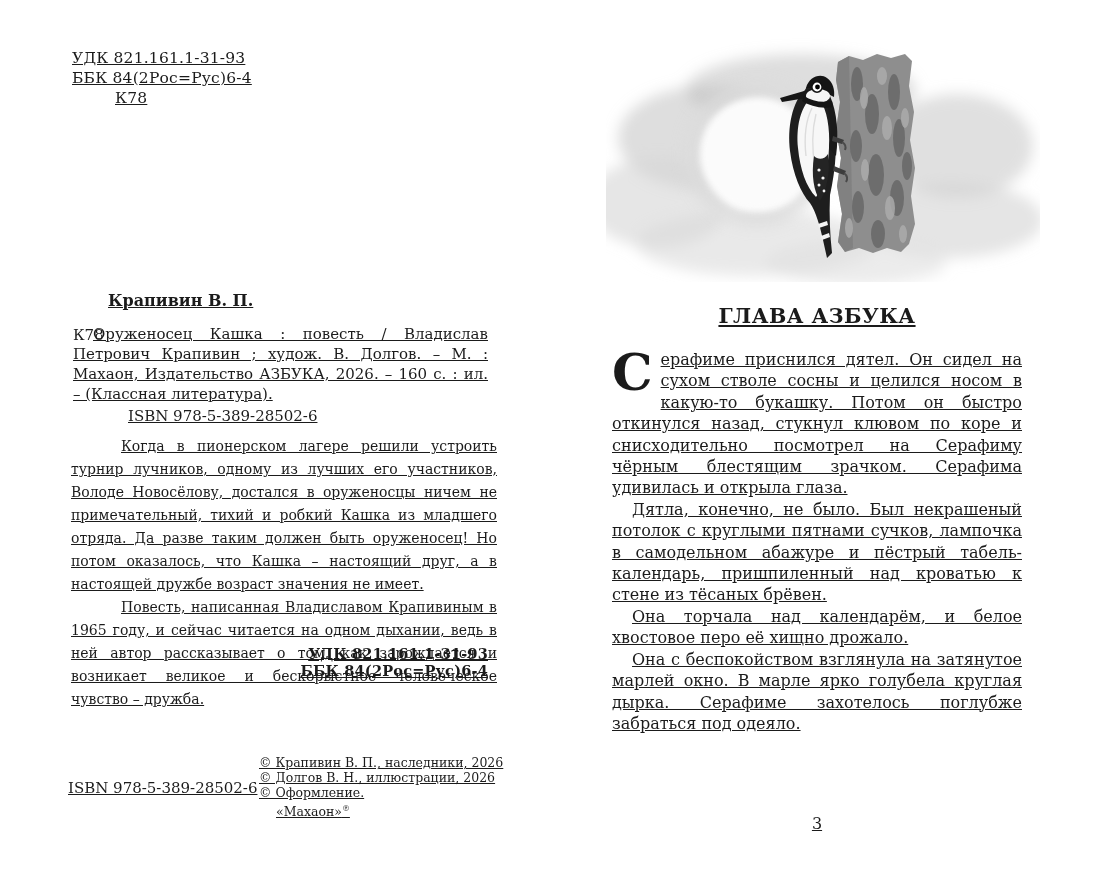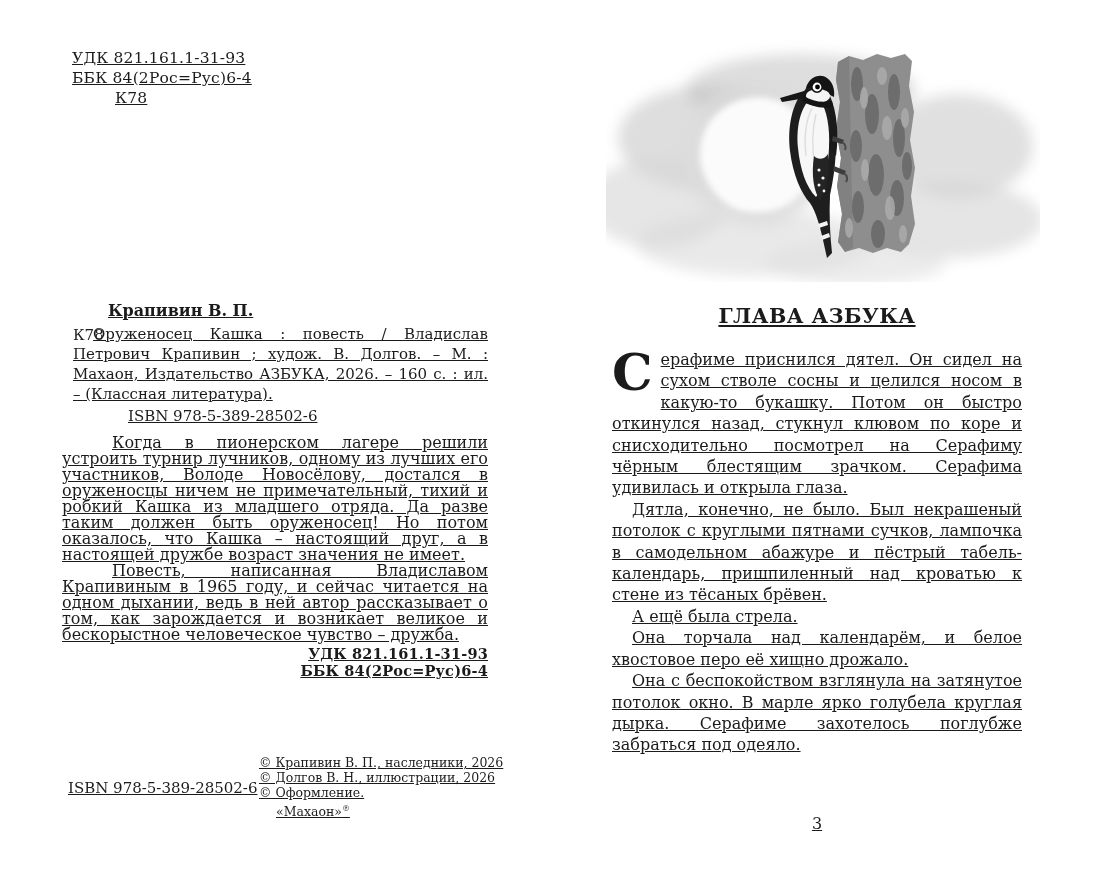--- a/index.html
+++ b/index.html
@@ -10,27 +10,27 @@
     color:#1b1b1b;
     font-family:"DejaVu Serif", "Liberation Serif", serif;
     overflow:hidden;
   }
   .abs { position:absolute;text-decoration:underline; }
 
   
   #udk-top { left:72px; top:48px; font-size:15.5px; line-height:20px; letter-spacing:.2px; }
   #udk-top .k78-line { padding-left:43px; }
 
-  #bib-author { left:108px; top:301px; font-size:16px; font-weight:bold; }
+  #bib-author { left:108px; top:291px; font-size:16px; font-weight:bold; }
   #bib-entry  { left:73px;  top:324px; width:415px; font-size:15px; line-height:20px; }
   #bib-entry .bib-code { position:absolute; left:0; top:1px; }
   #bib-entry .bib-text { text-indent:20px; text-align:justify; }
   #bib-isbn   { left:128px; top:407px; font-size:15px; }
 
-  #annotation { left:62px; top:435px; width:426px; font-size:16px; line-height:16px; text-align:justify; }
+  #annotation { left:71px; top:435px; width:426px; font-size:14px; line-height:23px; text-align:justify; }
   #annotation p { text-indent:50px; }
 
   #udk-bottom { left:62px; top:645px; width:426px; text-align:right; font-weight:bold;
                 font-size:14.5px; line-height:17px; letter-spacing:.2px; }
 
   #copyright { left:259px; top:719px; font-size:12.5px; line-height:15.2px;margin-top:36px; }
   #copyright .indent { padding-left:17px; }
   #copyright sup { font-size:8px; }
 
   #isbn-bottom { left:68px; top:779px; font-size:15px; }
@@ -181,19 +181,18 @@
         <path d="M236,104 q5,3 3,8 M238,135 q5,4 2,9" stroke="#4a4a4a" stroke-width="2" fill="none"></path>
       </g>
     </svg>
   </div>
 
   <h1 id="chapter-title" class="abs">ГЛАВА АЗБУКА</h1>
 
   <div id="body-text" class="abs">
     <p class="first"><span class="dropcap">С</span><span>ерафиме приснился дятел. Он сидел на сухом стволе сосны и целился носом в какую-то букашку. Потом он быстро откинулся назад, стукнул клювом по коре и снисходительно посмотрел на Серафиму чёрным блестящим зрачком. Серафима удивилась и открыла глаза.</span></p>
     <p>Дятла, конечно, не было. Был некрашеный потолок с круглыми пятнами сучков, лампочка в самодельном абажуре и пёстрый табель-календарь, пришпиленный над кроватью к стене из тёсаных брёвен.</p>
-    <p>А ещё была стрела.</p>
     <p>Она торчала над календарём, и белое хвостовое перо её хищно дрожало.</p>
-    <p>Она с беспокойством взглянула на затянутое потолок окно. В марле ярко голубела круглая дырка. Серафиме захотелось поглубже забраться под одеяло.</p>
+    <p>Она с беспокойством взглянула на затянутое марлей окно. В марле ярко голубела круглая дырка. Серафиме захотелось поглубже забраться под одеяло.</p>
   </div>
 
   <div id="page-number" class="abs">3</div>
 </section>
 
 </body></html>

